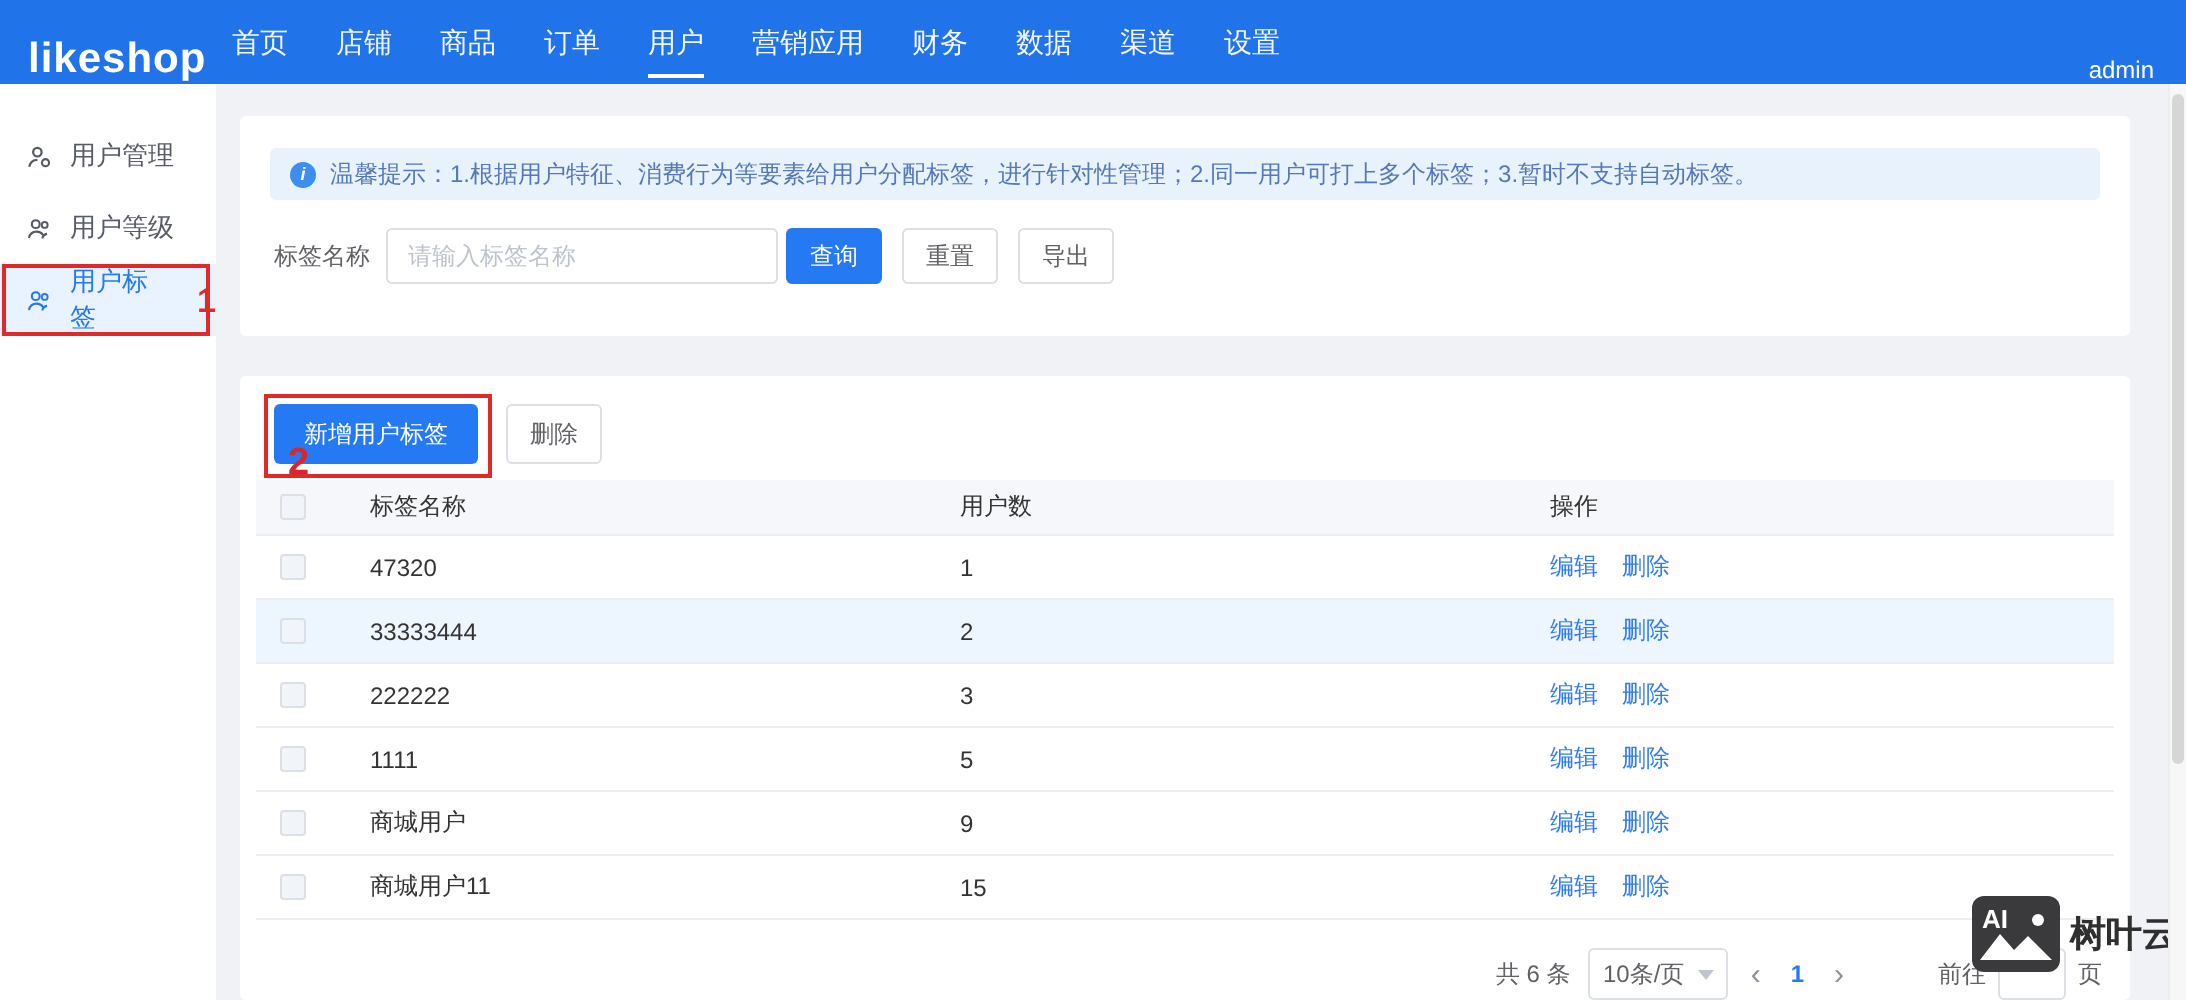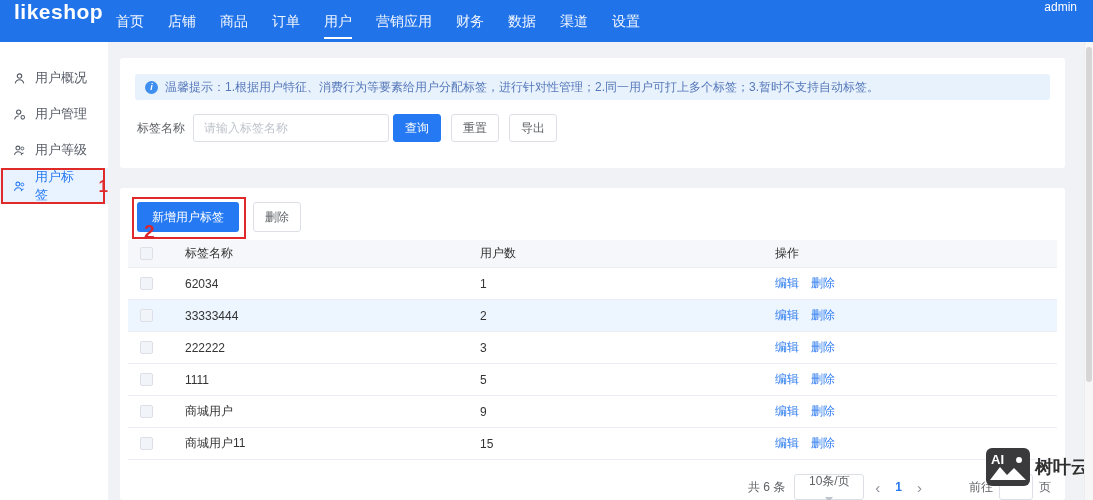--- a/index.html
+++ b/index.html
@@ -4,21 +4,21 @@
 <style>
   * { margin:0; padding:0; box-sizing:border-box; }
   html,body { width:1093px; height:500px; }
   body {
     position:relative; overflow:hidden;
     font-family:"Liberation Sans","DejaVu Sans",sans-serif;
     background:#f0f2f5;
   }
   
   .navbar { position:absolute; top:0; left:0; width:100%; height:42px;
-    background:#2173ea; display:flex; align-items:flex-start; z-index:10; }
+    background:#2173ea; display:flex; align-items:flex-end; z-index:10; }
   .logo { width:104px; padding-left:14px; color:#fff; font-size:21px;
     font-weight:800; letter-spacing:.5px; }
   .nav-menu { display:flex; }
   .nav-item { position:relative; color:#f2f7ff; font-size:14px; padding:0 12px;
     line-height:42px; cursor:pointer; white-space:nowrap; }
   .nav-item.active::after { content:""; position:absolute; left:50%;
     transform:translateX(-50%); bottom:3px; width:28px; height:2px; background:#fff; }
   .nav-user { margin-left:auto; padding-right:16px; color:#fff; font-size:12px; cursor:pointer; }
 
   
@@ -83,21 +83,21 @@
   .trow.hl { background:#edf5ff; }
   .cbx { width:13px; height:13px; border:1px solid #dcdfe6; border-radius:2px;
     background:#f1f4f8; cursor:pointer; }
   .link { color:#2e7cf0; font-size:12px; margin-right:12px; text-decoration:none; cursor:pointer; }
 
   
   .pager { position:absolute; right:14px; top:286px; height:26px; display:flex;
     align-items:center; gap:9px; font-size:12px; color:#606266; }
   .psize { width:70px; height:26px; border:1px solid #dcdfe6; border-radius:3px;
     display:flex; align-items:center; justify-content:center; gap:7px;
-    color:#606266; cursor:pointer; background:#fff;flex-direction:column; }
+    color:#606266; cursor:pointer; background:#fff; }
   .chev { width:0; height:0; border-left:4px solid transparent;
     border-right:4px solid transparent; border-top:5px solid #c0c4cc; }
   .pbtn { color:#8a8f99; font-size:15px; cursor:pointer; line-height:1; padding:0 2px; }
   .pcur { color:#2579f2; font-weight:bold; padding:0 4px; cursor:pointer; }
   .goto { display:flex; align-items:center; gap:6px;margin-left:36px; }
   .goto-input { width:34px; height:26px; border:1px solid #dcdfe6; border-radius:3px;
     font-size:12px; text-align:center; outline:none; font-family:inherit; }
 
   
   .gauge { position:absolute; left:905px; top:344px; width:56px; height:56px;
@@ -139,27 +139,20 @@
     <div class="nav-item">数据</div>
     <div class="nav-item">渠道</div>
     <div class="nav-item">设置</div>
   </div>
   <div class="nav-user">admin</div>
 </div>
 
 <div class="sidebar">
   <div class="side-item">
     <svg viewBox="0 0 16 16">
-        <circle cx="8" cy="5" r="2.7" fill="none" stroke="currentColor" stroke-width="1.4"></circle>
-        <path d="M2.8 14c.7-3 3-4.4 5.2-4.4s4.5 1.4 5.2 4.4" fill="none" stroke="currentColor" stroke-width="1.4"></path>
-      </svg>
-    <span>用户概况</span>
-  </div>
-  <div class="side-item">
-    <svg viewBox="0 0 16 16">
         <circle cx="7" cy="5" r="2.6" fill="none" stroke="currentColor" stroke-width="1.4"></circle>
         <path d="M2 14c.6-2.8 2.7-4.2 5-4.2" fill="none" stroke="currentColor" stroke-width="1.4"></path>
         <circle cx="12" cy="11.5" r="2.2" fill="none" stroke="currentColor" stroke-width="1.3"></circle>
       </svg>
     <span>用户管理</span>
   </div>
   <div class="side-item">
     <svg viewBox="0 0 16 16">
         <circle cx="6" cy="5" r="2.4" fill="none" stroke="currentColor" stroke-width="1.3"></circle>
         <circle cx="11.5" cy="5.5" r="1.8" fill="none" stroke="currentColor" stroke-width="1.2"></circle>
@@ -212,21 +205,21 @@
           </div>
         <div>标签名称</div>
         <div>用户数</div>
         <div>操作</div>
       </div>
 
       <div class="trow">
         <div>
             <div class="cbx"></div>
           </div>
-        <div>62034</div>
+        <div>47320</div>
         <div>1</div>
         <div><a class="link">编辑</a><a class="link">删除</a></div>
       </div>
       <div class="trow hl">
         <div>
             <div class="cbx"></div>
           </div>
         <div>33333444</div>
         <div>2</div>
         <div><a class="link">编辑</a><a class="link">删除</a></div>

